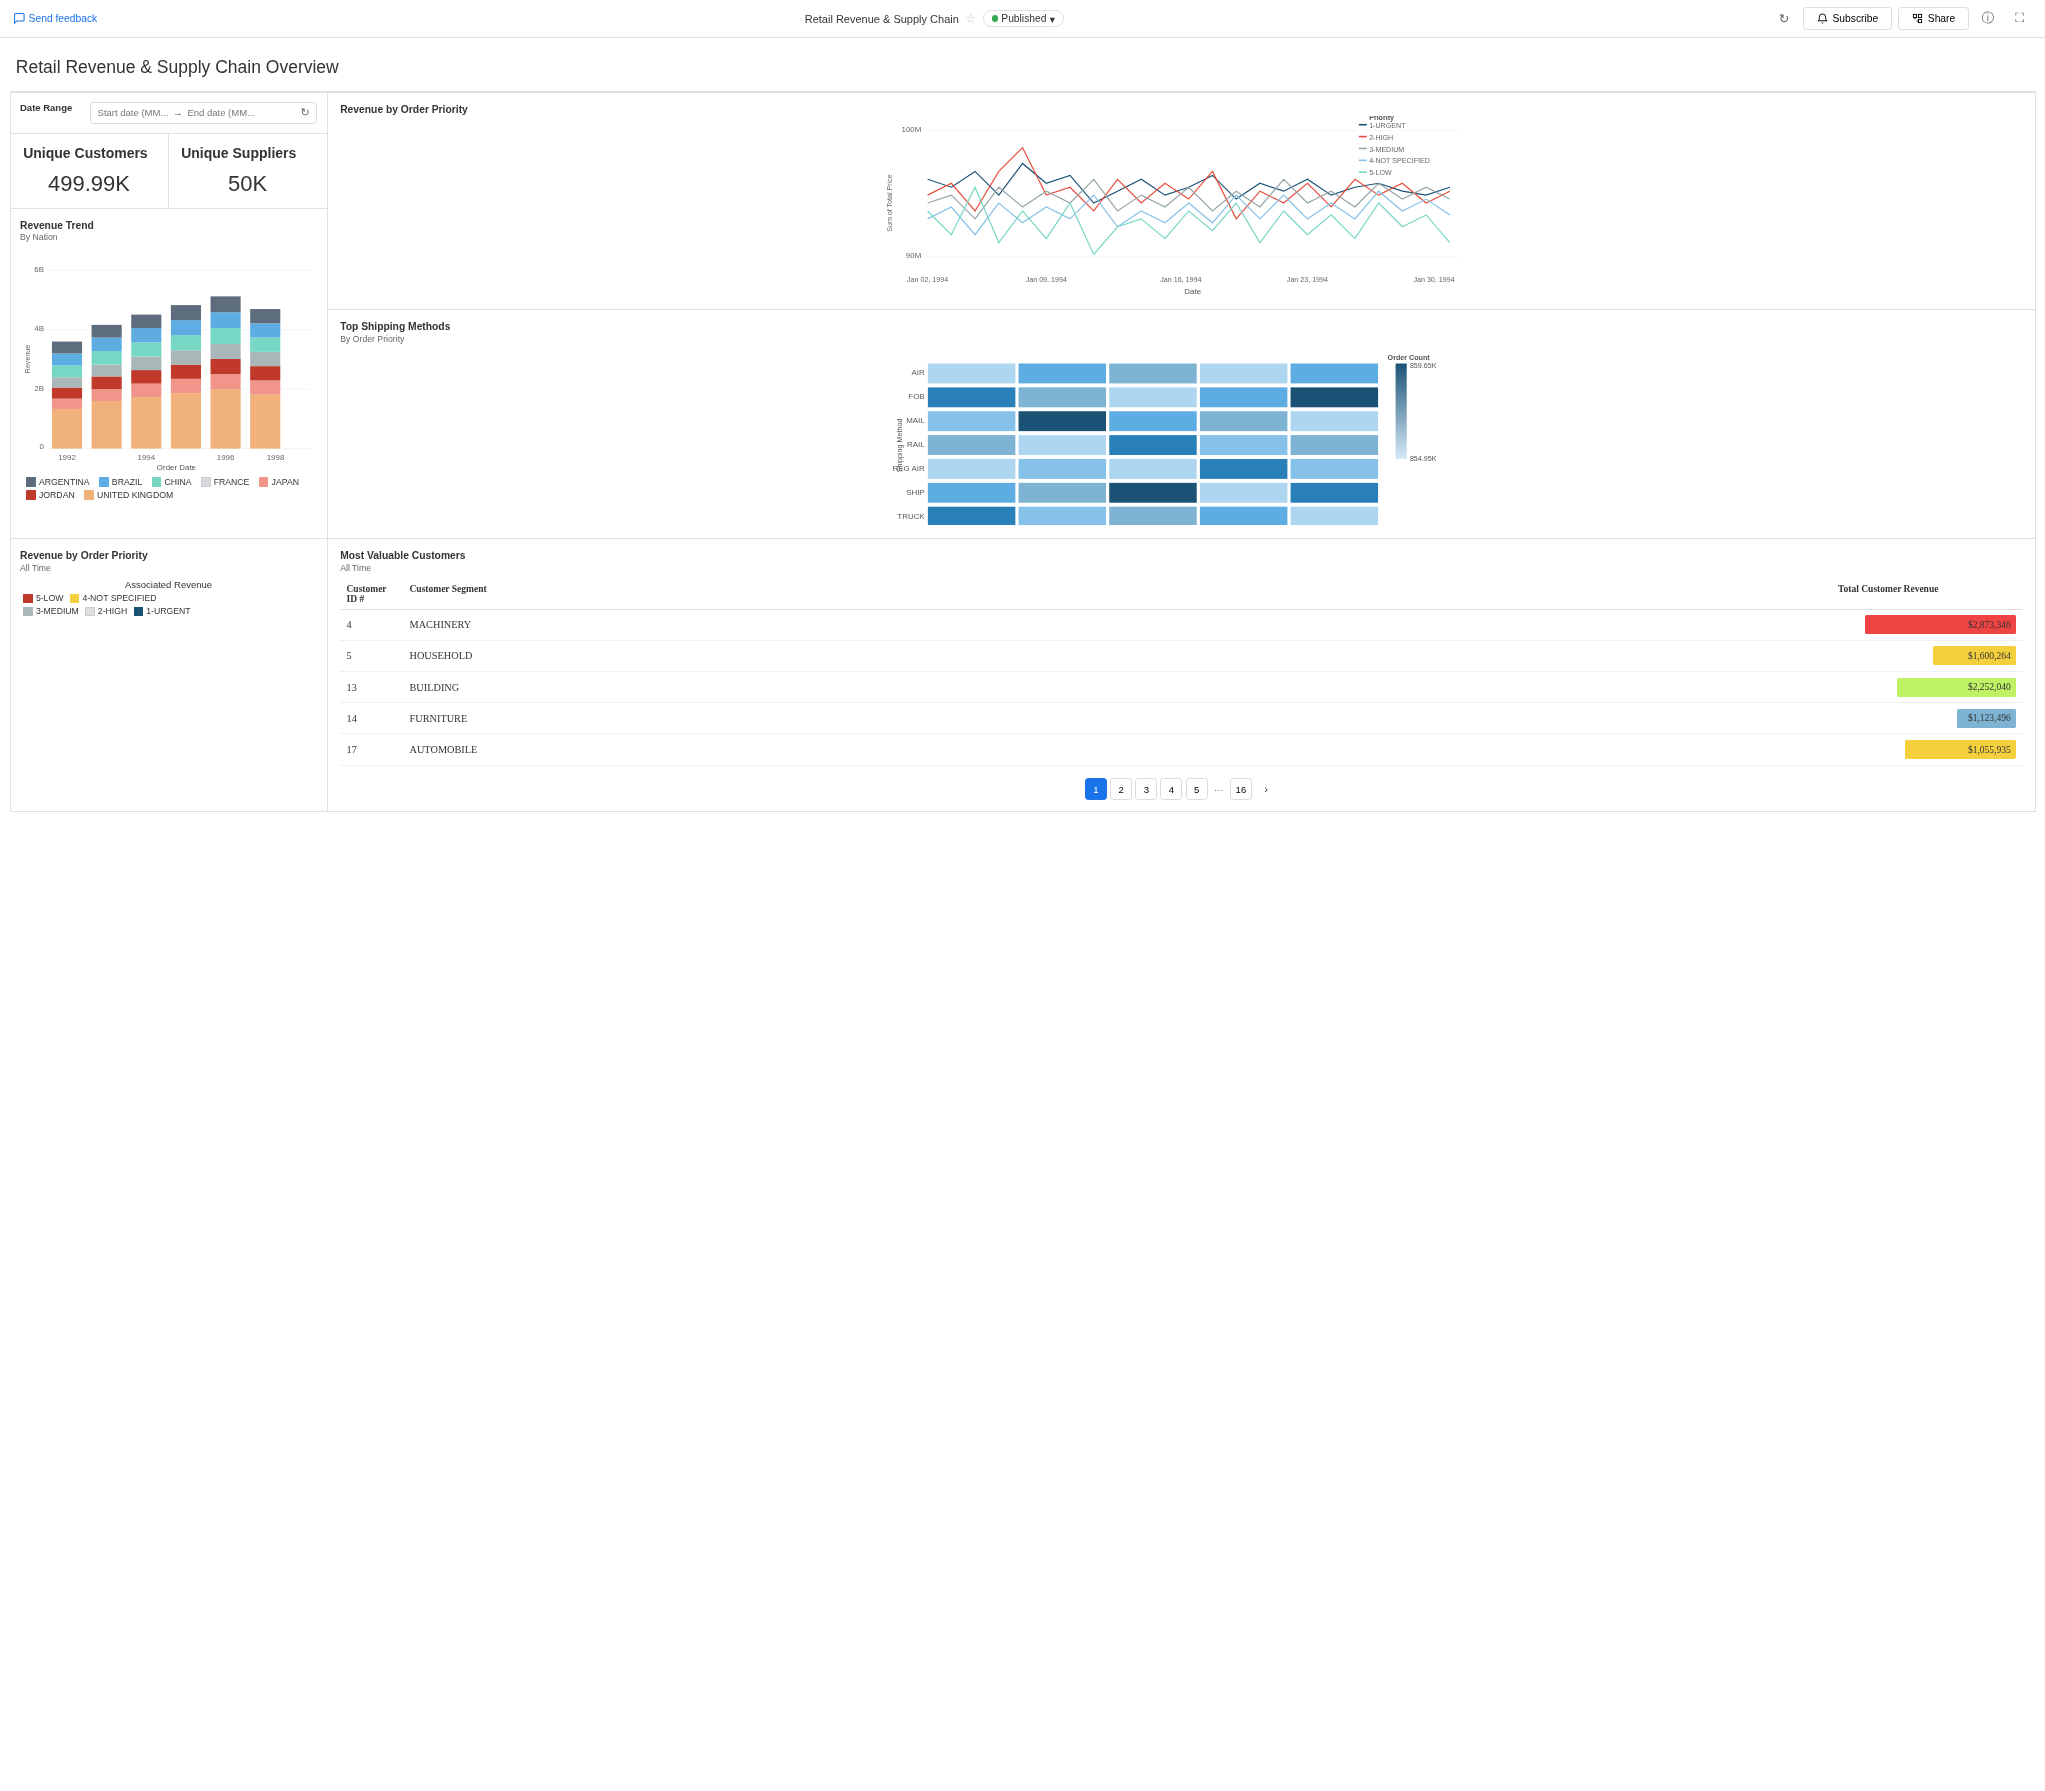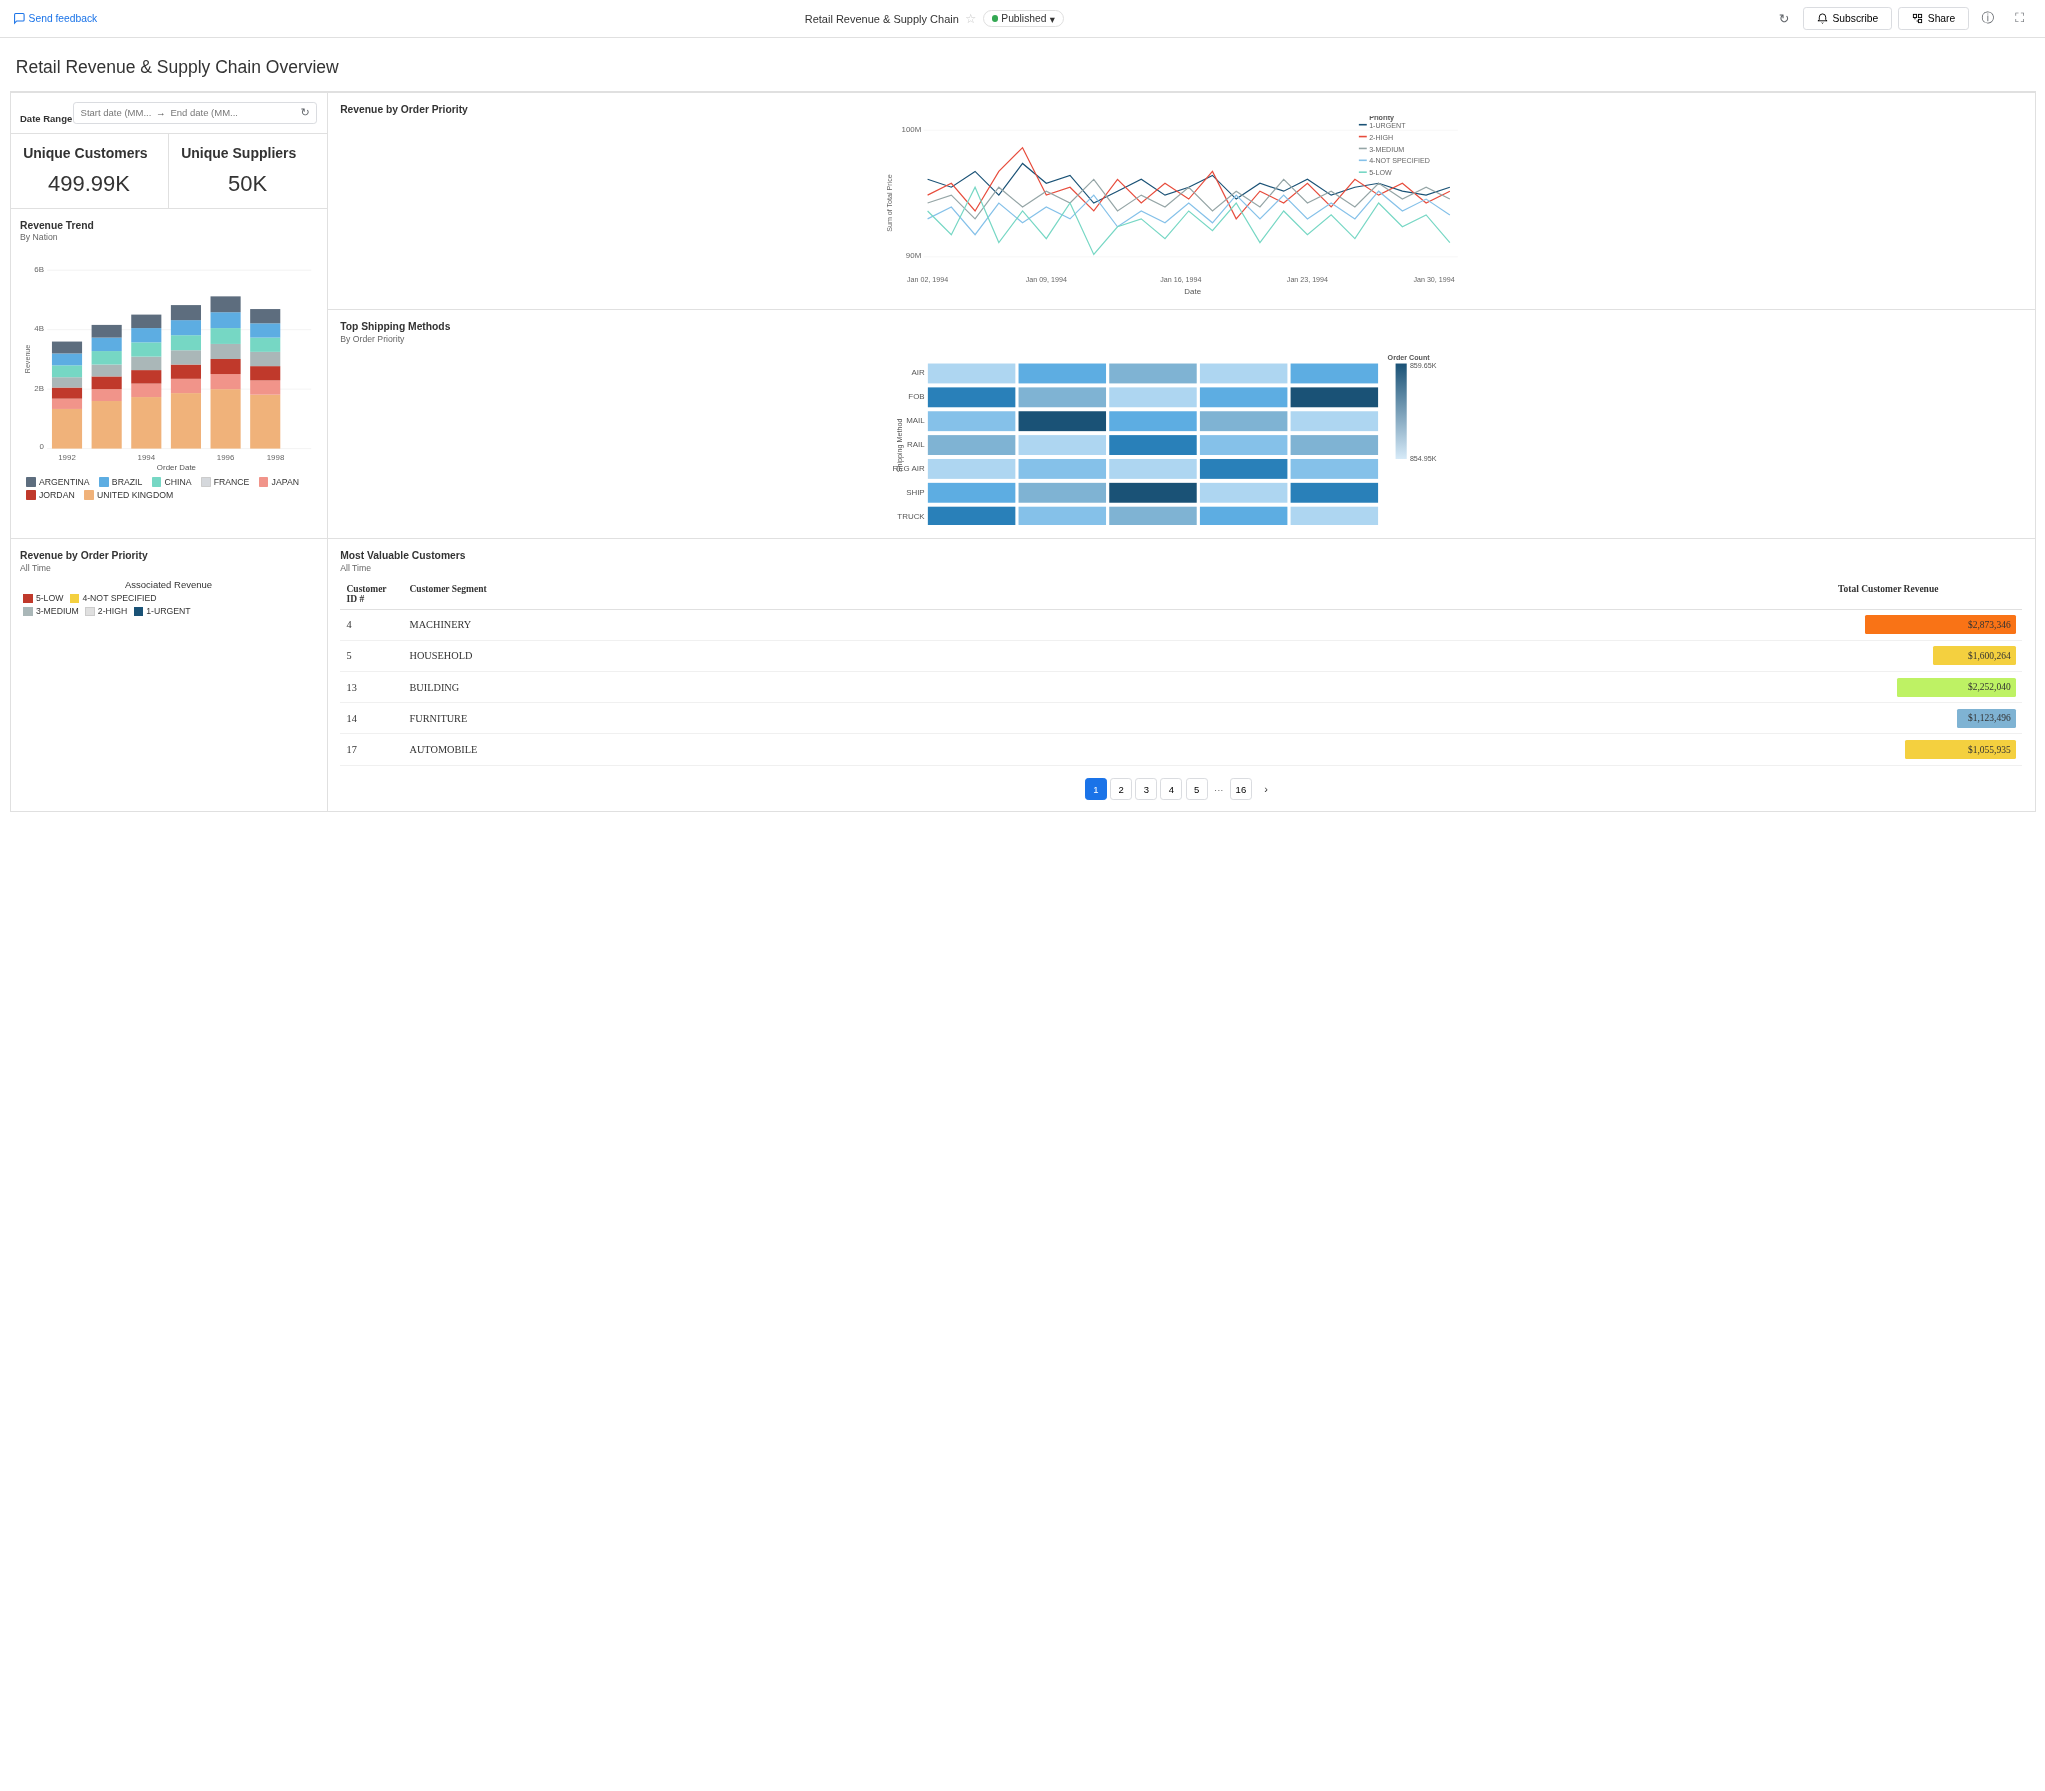--- a/index.html
+++ b/index.html
@@ -17,21 +17,21 @@
     .icon-btn { width: 25.4px; height: 25.4px; border: none; background: none; cursor: pointer; display: flex; align-items: center; justify-content: center; font-size: 12.7px; color: #5f6368; }
 
     
     .dashboard { padding: 9.5px; display: flex; flex-direction: column; gap: 0; background: #fff; min-height: calc(100vh - 38px); }
     .dashboard-title { font-size: 17.5px; font-weight: 400; padding: 9.5px 6.3px 12.7px; border-bottom: 0.8px solid #e0e0e0; }
 
     .main-grid { display: grid; grid-template-columns: 317px 1fr; gap: 0; border: 0.8px solid #e0e0e0; }
 
     
     .left-col { display: flex; flex-direction: column; border-right: 0.8px solid #e0e0e0; }
-    .date-range-row { padding: 9.5px 9.5px; border-bottom: 0.8px solid #e0e0e0; display: flex; align-items: flex-end; gap: 1px; }
+    .date-range-row { padding: 9.5px 9.5px; border-bottom: 0.8px solid #e0e0e0; display: flex; align-items: flex-start; gap: 18px; }
     .date-range-label { font-size: 9.5px; font-weight: 600; white-space: nowrap; }
     .date-range-input { display: flex; align-items: center; gap: 4.8px; border: 0.8px solid #dadce0; border-radius: 3.2px; padding: 3.2px 6.3px; font-size: 9.5px; color: #777; flex: 1; }
     .arrow-icon { color: #5f6368; font-size: 11px; margin-left: auto; cursor: pointer; }
 
     .metrics-row { display: grid; grid-template-columns: 1fr 1fr; border-bottom: 0.8px solid #e0e0e0; }
     .metric-card { padding: 11px 12.7px; }
     .metric-card:first-child { border-right: 0.8px solid #e0e0e0; }
     .metric-label { font-size: 14px; font-weight: 600; color: #333; margin-bottom: 9.5px; }
     .metric-value { font-size: 22px; font-weight: 300; text-align: center; }
 
@@ -420,21 +420,21 @@
         <div class="table-header">
           <div class="table-cell">Customer ID #</div>
           <div class="table-cell">Customer Segment</div>
           <div class="table-cell">Total Customer Revenue</div>
         </div>
 
         <div class="table-row">
           <div class="table-cell">4</div>
           <div class="table-cell">MACHINERY</div>
           <div class="table-cell revenue-bar-cell">
-            <div class="revenue-bar" style="background:#f97316; width:151px;">$2,873,346</div>
+            <div class="revenue-bar" style="background:#ef4444; width:151px;">$2,873,346</div>
           </div>
         </div>
 
         <div class="table-row">
           <div class="table-cell">5</div>
           <div class="table-cell">HOUSEHOLD</div>
           <div class="table-cell revenue-bar-cell">
             <div class="revenue-bar" style="background:#f4d03f; width:83px;">$1,600,264</div>
           </div>
         </div>

